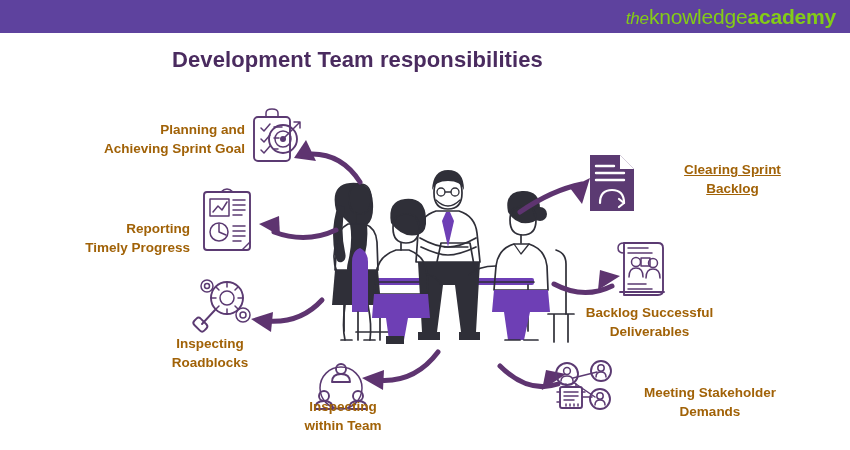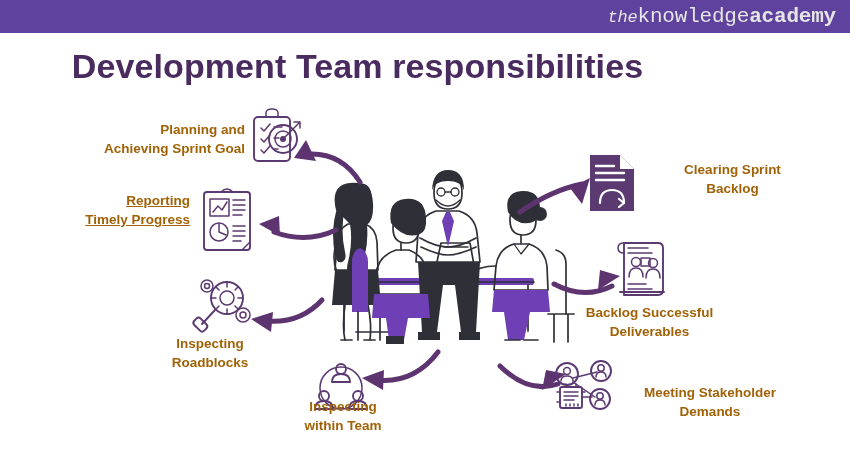--- a/index.html
+++ b/index.html
@@ -23,22 +23,22 @@
     width: 850px;
     height: 33px;
     background: #5E429E;
     display: flex;
     align-items: center;
     justify-content: flex-end;
     box-sizing: border-box;
     padding-right: 14px;
   }
   #brand-logo {
-    color: #e5e5e5;
-    font-family: Liberation Mono, monospace;
+    color: #84cc16;
+    font-family: Liberation Sans, sans-serif;
     font-size: 21px;
     line-height: 1;
     white-space: nowrap;
     letter-spacing: -0.2px;
   }
   #brand-logo .logo-the {
     font-style: italic;
     font-weight: 400;
     font-size: 17px;
   }
@@ -50,21 +50,21 @@
   }
 
   
   #page-title {
     position: absolute;
     left: 0;
     top: 47px;
     width: 715px;
     text-align: center;
     color: #4A2B5F;
-    font-size: 34px;
+    font-size: 22px;
     font-weight: 700;
     letter-spacing: 0.1px;
   }
 
   
   #diagram {
     position: absolute;
     left: 0;
     top: 0;
     width: 850px;
@@ -85,26 +85,26 @@
     font-size: 13.5px;
     font-weight: 700;
     line-height: 1.42;
     white-space: pre-line;
   }
   .label-left  { text-align: right; }
   .label-center{ text-align: center; }
 
   
   #label-planning   { left: 60px;  top: 120px; width: 185px; }
-  #label-reporting  { left: 45px;  top: 191px; width: 145px; text-decoration: underline; }
+  #label-reporting  { left: 45px;  top: 219px; width: 145px; }
   #label-inspecting { left: 120px; top: 334px; width: 180px; }
   #label-collab     { left: 258px; top: 397px; width: 170px; }
   #label-meeting    { left: 620px; top: 375px; width: 180px; margin-top: 8px; }
   #label-ensuring   { left: 562px; top: 303px; width: 175px; }
-  #label-clearing   { left: 650px; top: 160px; width: 165px; }
+  #label-clearing   { left: 650px; top: 160px; width: 165px; text-decoration: underline; }
 </style>
 </head>
 <body>
 
 <div id="header-bar">
   <div id="brand-logo">
     <span class="logo-the">the</span><span class="logo-knowledge">knowledge</span><span class="logo-academy">academy</span>
   </div>
 </div>
 

